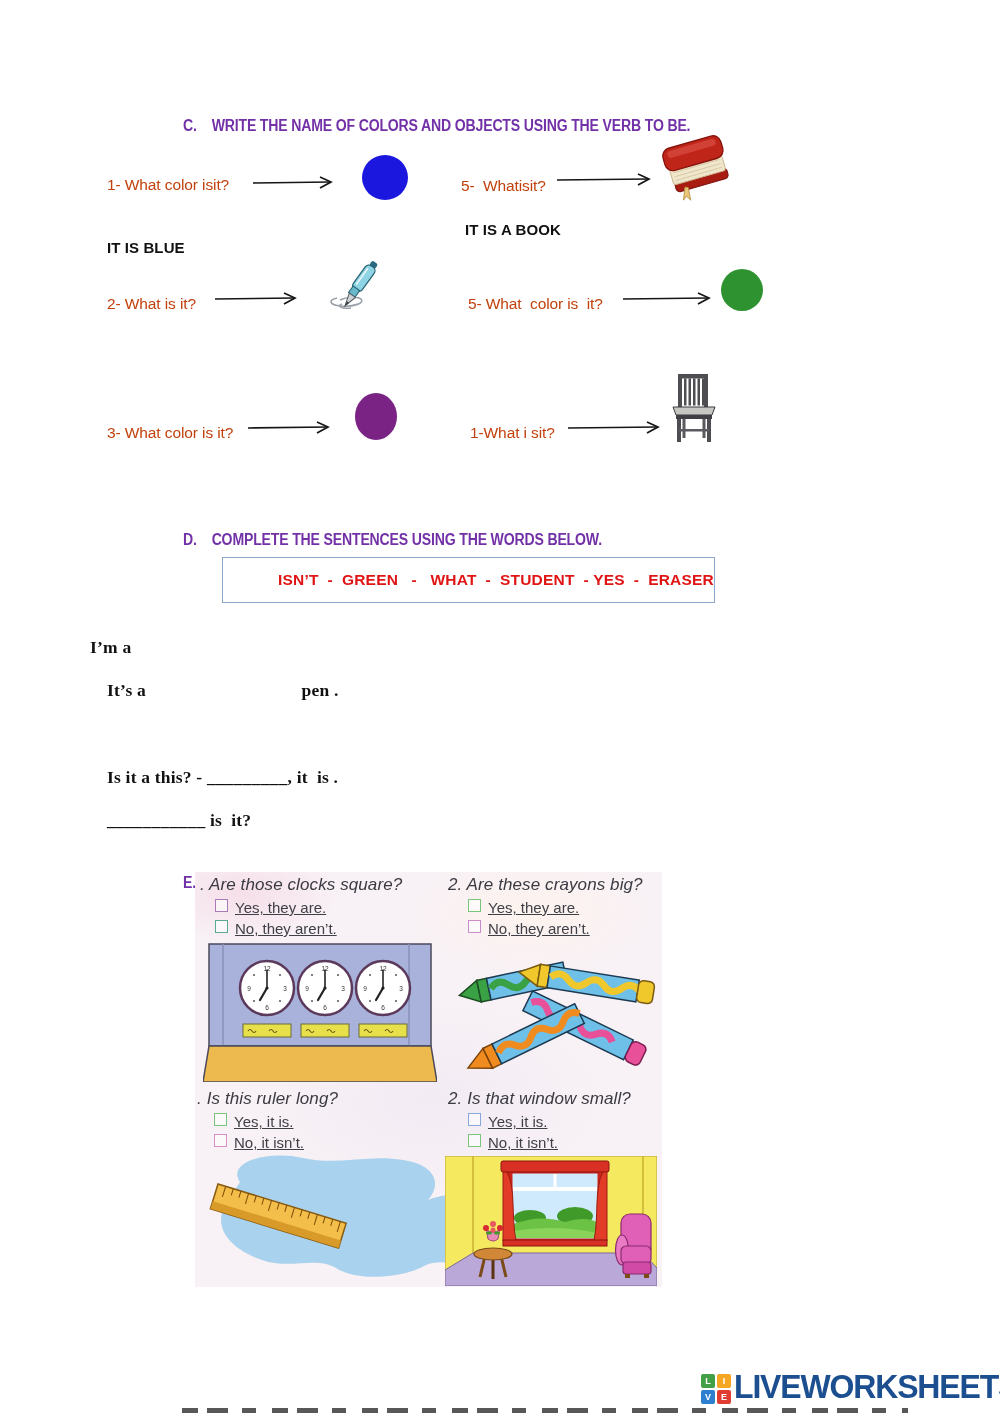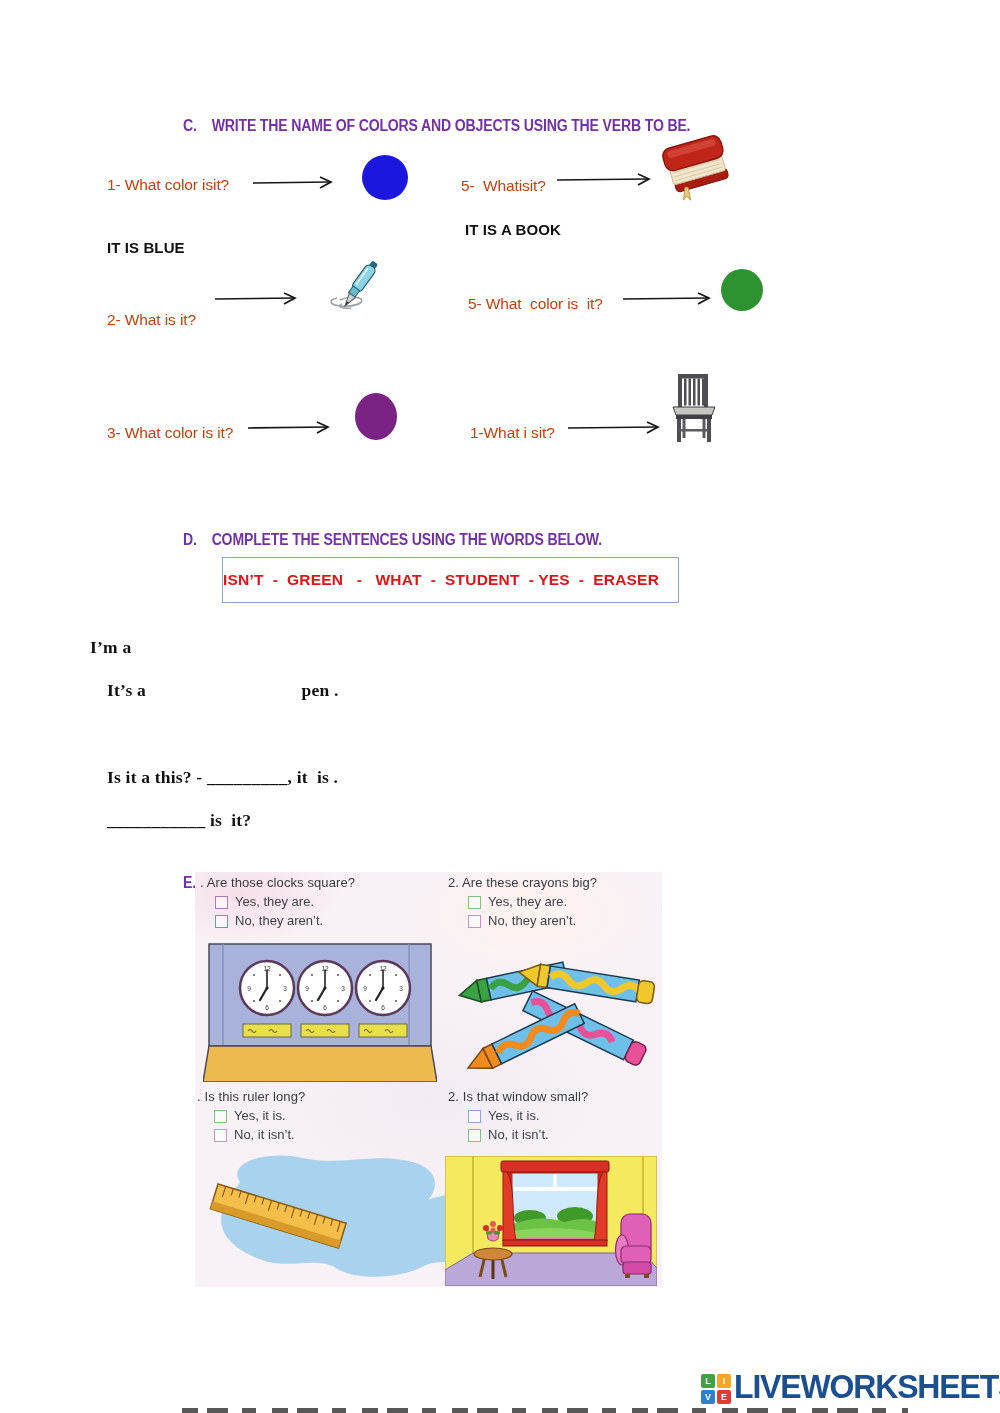--- a/index.html
+++ b/index.html
@@ -13,33 +13,33 @@
   .qlabel{font-size:15.5px;color:#c2410c;white-space:pre;letter-spacing:-0.1px;}
   .answer{font-size:15px;font-weight:700;color:#101010;letter-spacing:0.1px;}
   
   svg.arrow line,svg.arrow path{stroke:#161616;stroke-width:1.7;fill:none;}
   
   .circle{border-radius:50%;}
   .c-blue{background:#1c17df;}
   .c-green{background:#2e9230;}
   .c-purple{background:#7a2384;}
   
-  .wordbox{border:1.6px solid #8aa8cc;display:flex;align-items:center;justify-content:flex-start;}
+  .wordbox{border:1.6px solid #8aa8cc;display:flex;align-items:center;justify-content:flex-end;padding-left:36px;}
   .wordbox span{color:#e01414;font-weight:700;font-size:15.5px;white-space:pre;letter-spacing:0.2px;}
   
   .sentence{font-family:"Liberation Serif",serif;font-weight:700;font-size:17.5px;color:#111;
             white-space:pre;letter-spacing:0.2px;}
   
   .quiz{background:
         radial-gradient(140px 70px at 10% 5%, #f6dfe9 0%, rgba(246,223,233,0) 70%),
         radial-gradient(180px 90px at 72% 10%, #fdf3ee 0%, rgba(253,243,238,0) 70%),
         radial-gradient(240px 140px at 50% 55%, #f2ebf4 0%, rgba(242,235,244,0) 75%),
         #f8f1f5;}
-  .qz-label{font-size:13px;color:#3a3a42;white-space:pre;letter-spacing:0.1px;}
-  .qz-opt{display:flex;align-items:flex-end;font-size:13px;color:#3f3f47;margin-top:4px;}
+  .qz-label{font-size:17px;color:#3a3a42;white-space:pre;letter-spacing:0.1px;font-style:italic;}
+  .qz-opt{display:flex;align-items:flex-start;font-size:15px;color:#3f3f47;margin-top:4px;text-decoration:underline;}
   .cb{display:inline-block;width:11px;height:11px;margin-right:7px;background:rgba(255,255,255,.6);}
   .cb1a{border:1.6px solid #a87ab8;} .cb1b{border:1.6px solid #5aa896;}
   .cb2a{border:1.6px solid #7bc47b;} .cb2b{border:1.6px solid #cc8ccc;}
   .cb3a{border:1.6px solid #7bc47b;} .cb3b{border:1.6px solid #d890c4;}
   .cb4a{border:1.6px solid #86a8dc;} .cb4b{border:1.6px solid #7bc47b;}
   
   .logo-grid{display:grid;grid-template-columns:14px 14px;grid-template-rows:14px 14px;gap:2px;}
   .logo-sq{width:14px;height:14px;border-radius:2px;color:#fff;font-size:9px;font-weight:700;
            display:flex;align-items:center;justify-content:center;}
   .sq-l{background:#43a047;} .sq-i{background:#f5a623;} .sq-v{background:#2e7fd0;} .sq-e{background:#e03c31;}
@@ -78,21 +78,21 @@
       <line x1="17" y1="43" x2="65" y2="43" stroke="#d8cba6" stroke-width="1"></line>
       <rect x="11" y="10" width="60" height="23" rx="8" fill="#c0251a" stroke="#86130c" stroke-width="1.4"></rect>
       <rect x="16" y="13" width="50" height="7" rx="3.5" fill="#d4493c" opacity="0.8"></rect>
       <path d="M24,52 l-5,12 l4,-3 l3,5 l1,-13 z" fill="#e8c87a" stroke="#b89040" stroke-width="0.8"></path>
     </g>
   </svg>
 
   <div class="abs answer" style="left:107px;top:210px;margin-top:29px;">IT IS BLUE</div>
   <div class="abs answer" style="left:465px;top:221px;">IT IS A BOOK</div>
 
-  <div class="abs qlabel" style="left:107px;top:295px;margin-top:16px;">2- What is it?</div>
+  <div class="abs qlabel" style="left:107px;top:295px;">2- What is it?</div>
   <svg class="abs arrow" style="left:214px;top:292px;" width="90" height="14">
     <line x1="1" y1="7" x2="80" y2="6"></line>
       <path d="M70,1 L81,6 L70,12"></path>
   </svg>
   <svg class="abs" style="left:323px;top:256px;" width="62" height="62" viewBox="0 0 62 62">
     <path d="M14,42 c-9,2 -8,7 4,8 c13,1 24,-3 20,-7 c-3,-3 -15,-2 -21,1" stroke="#9aa0a8" stroke-width="1.6" fill="none"></path>
     <path d="M19,48 c-6,2 -1,5 9,4" stroke="#9aa0a8" stroke-width="1.4" fill="none"></path>
     <g transform="rotate(36 36 28)">
       <rect x="33" y="1" width="7" height="6" rx="2" fill="#2a6a80"></rect>
       <rect x="31" y="6" width="11" height="29" rx="4.5" fill="#8fd4e4" stroke="#23606e" stroke-width="1.2"></rect>

